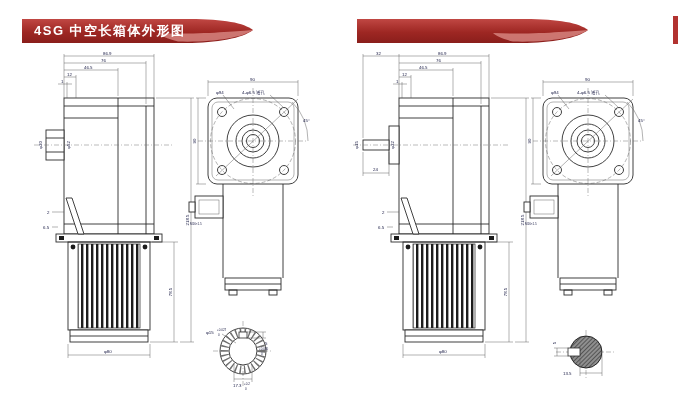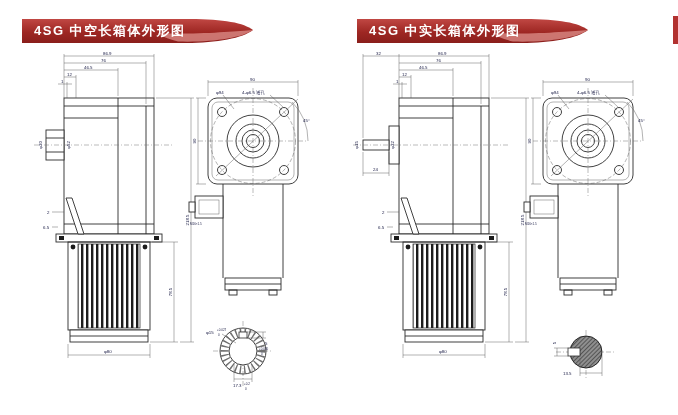--- a/index.html
+++ b/index.html
@@ -204,21 +204,20 @@
       <defs>
         <linearGradient id="bgrad1" x1="0" y1="0" x2="0" y2="1">
           <stop offset="0" stop-color="#c04743"></stop>
             <stop offset="0.55" stop-color="#9e2723"></stop>
             <stop offset="1" stop-color="#8a1e1b"></stop>
         </linearGradient>
       </defs>
       <path d="M2,1 L170,1 C204,1 224,5 233,12 C223,20 197,25 166,25 L2,25 Z" fill="url(#bgrad1)"></path>
       <path d="M138,15 C180,17 216,13 233,12 C221,20 193,24.5 158,23.5 C148,21 141,18 138,15 Z" fill="#da8a84" opacity="0.8"></path>
     </svg>
-    <span class="banner-title">4SG 中实长箱体外形图</span>
   </div>
 
   <svg class="drawing" width="332" height="365" viewBox="0 0 332 365">
     <defs>
       <pattern id="finsB" width="5" height="4" patternUnits="userSpaceOnUse">
         <rect width="5" height="4" fill="#ffffff"></rect>
           <rect width="2.4" height="4" fill="#1c1c1c"></rect>
       </pattern>
       <pattern id="hatchB" width="3" height="3" patternUnits="userSpaceOnUse" patternTransform="rotate(45)">
         <rect width="3" height="3" fill="#8f8f8f"></rect>

